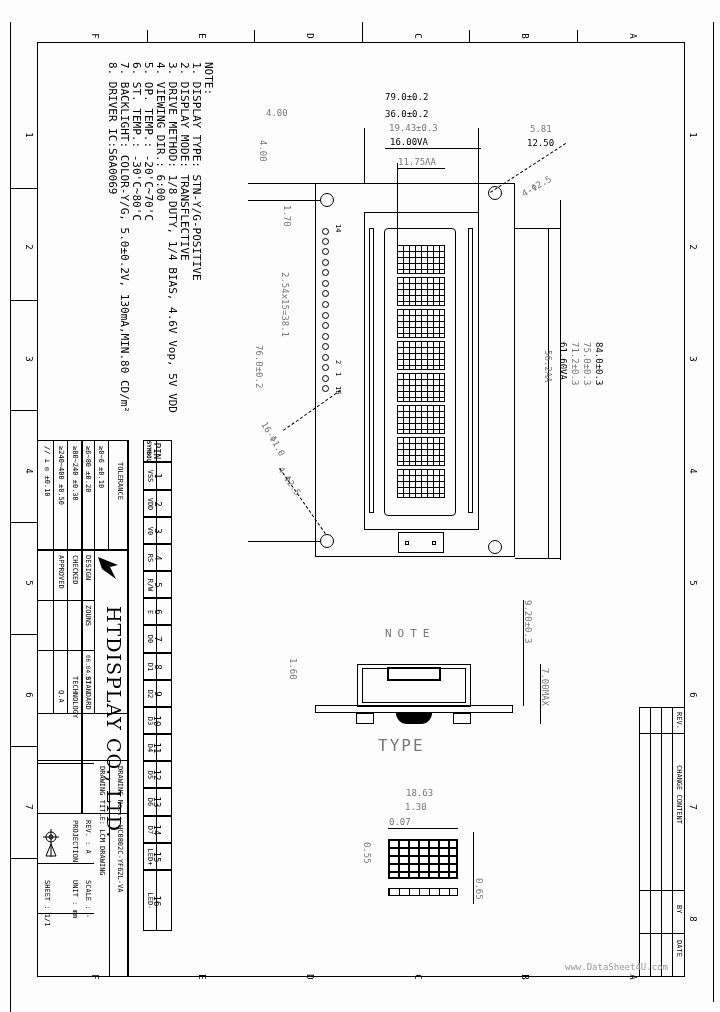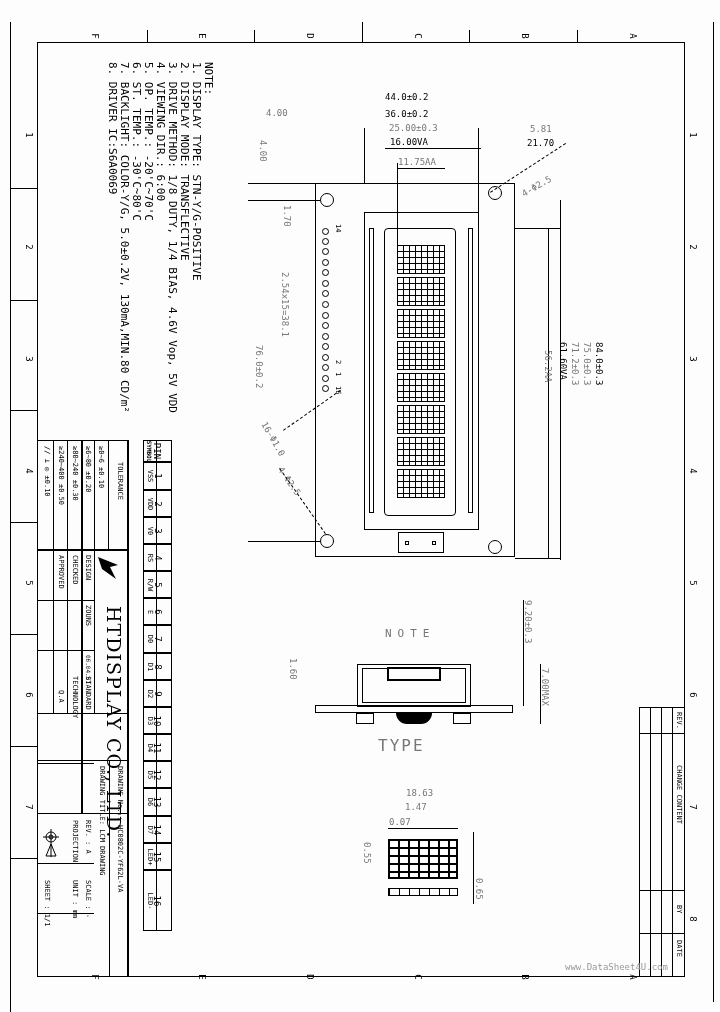--- a/index.html
+++ b/index.html
@@ -135,29 +135,29 @@
     <div class="pinhole" style="left:322px;top:375px;"></div>
     <div class="pinhole" style="left:322px;top:385px;"></div>
   </div>
   <div class="rot xs" style="left:342px;top:224px;">14</div>
   <div class="rot xs" style="left:342px;top:360px;">2</div>
   <div class="rot xs" style="left:342px;top:372px;">1</div>
   <div class="rot xs" style="left:342px;top:386px;">16</div>
 </div>
 
 <div>
-  <div class="abs sm" style="left:385px;top:92px;">44.0±0.2</div>
+  <div class="abs sm" style="left:385px;top:92px;">79.0±0.2</div>
   <div class="abs sm" style="left:385px;top:109px;">36.0±0.2</div>
-  <div class="abs sm grey" style="left:389px;top:123px;">25.00±0.3</div>
+  <div class="abs sm grey" style="left:389px;top:123px;">19.43±0.3</div>
   <div class="abs sm" style="left:390px;top:137px;">16.00VA</div>
   <div class="abs sm grey" style="left:398px;top:157px;">11.75AA</div>
   <div class="abs sm grey" style="left:266px;top:108px;">4.00</div>
   <div class="rot sm grey" style="left:268px;top:140px;">4.00</div>
   <div class="abs sm grey" style="left:530px;top:124px;">5.81</div>
-  <div class="abs sm" style="left:527px;top:138px;">21.70</div>
+  <div class="abs sm" style="left:527px;top:138px;">12.50</div>
 
   <div class="ln" style="left:385px;top:148px;width:96px;height:1px;"></div>
   <div class="ln" style="left:397px;top:168px;width:48px;height:1px;"></div>
   <div class="ln" style="left:364px;top:128px;width:1px;height:55px;"></div>
   <div class="ln" style="left:397px;top:163px;width:1px;height:85px;"></div>
   <div class="ln" style="left:478px;top:128px;width:1px;height:85px;"></div>
   <div class="ln" style="left:248px;top:183px;width:67px;height:1px;"></div>
   <div class="ln" style="left:248px;top:200px;width:72px;height:1px;"></div>
   <div class="ln" style="left:248px;top:541px;width:72px;height:1px;"></div>
   <div class="ln" style="left:515px;top:228px;width:45px;height:1px;"></div>
@@ -198,21 +198,21 @@
   <div class="abs txt grey" style="left:378px;top:740px;font-size:16px;letter-spacing:2px;">TYPE</div>
   <div class="rot sm grey" style="left:533px;top:600px;">9.20±0.3</div>
   <div class="rot sm grey" style="left:550px;top:668px;">7.00MAX</div>
   <div class="rot sm grey" style="left:298px;top:658px;">1.60</div>
   <div class="ln" style="left:523px;top:600px;width:1px;height:106px;"></div>
   <div class="ln" style="left:540px;top:664px;width:1px;height:60px;"></div>
 </div>
 
 <div>
   <div class="abs sm grey" style="left:406px;top:788px;">18.63</div>
-  <div class="abs sm grey" style="left:405px;top:802px;">1.47</div>
+  <div class="abs sm grey" style="left:405px;top:802px;">1.30</div>
   <div class="abs sm grey" style="left:389px;top:817px;">0.07</div>
   <div class="abs" style="left:388px;top:839px;width:70px;height:40px;
        background-image:linear-gradient(#000 2px,transparent 2px),linear-gradient(90deg,#000 2px,transparent 2px);
        background-size:10px 8px;border-right:2px solid #000;border-bottom:2px solid #000;box-sizing:border-box;"></div>
   <div class="abs" style="left:388px;top:888px;width:70px;height:8px;
        background-image:linear-gradient(90deg,#000 1px,transparent 1px);background-size:10px 8px;border:1px solid #000;box-sizing:border-box;"></div>
   <div class="rot sm grey" style="left:372px;top:842px;">0.55</div>
   <div class="rot sm grey" style="left:484px;top:878px;">0.65</div>
   <div class="ln" style="left:388px;top:828px;width:70px;height:1px;"></div>
   <div class="ln" style="left:473px;top:832px;width:1px;height:72px;"></div>

